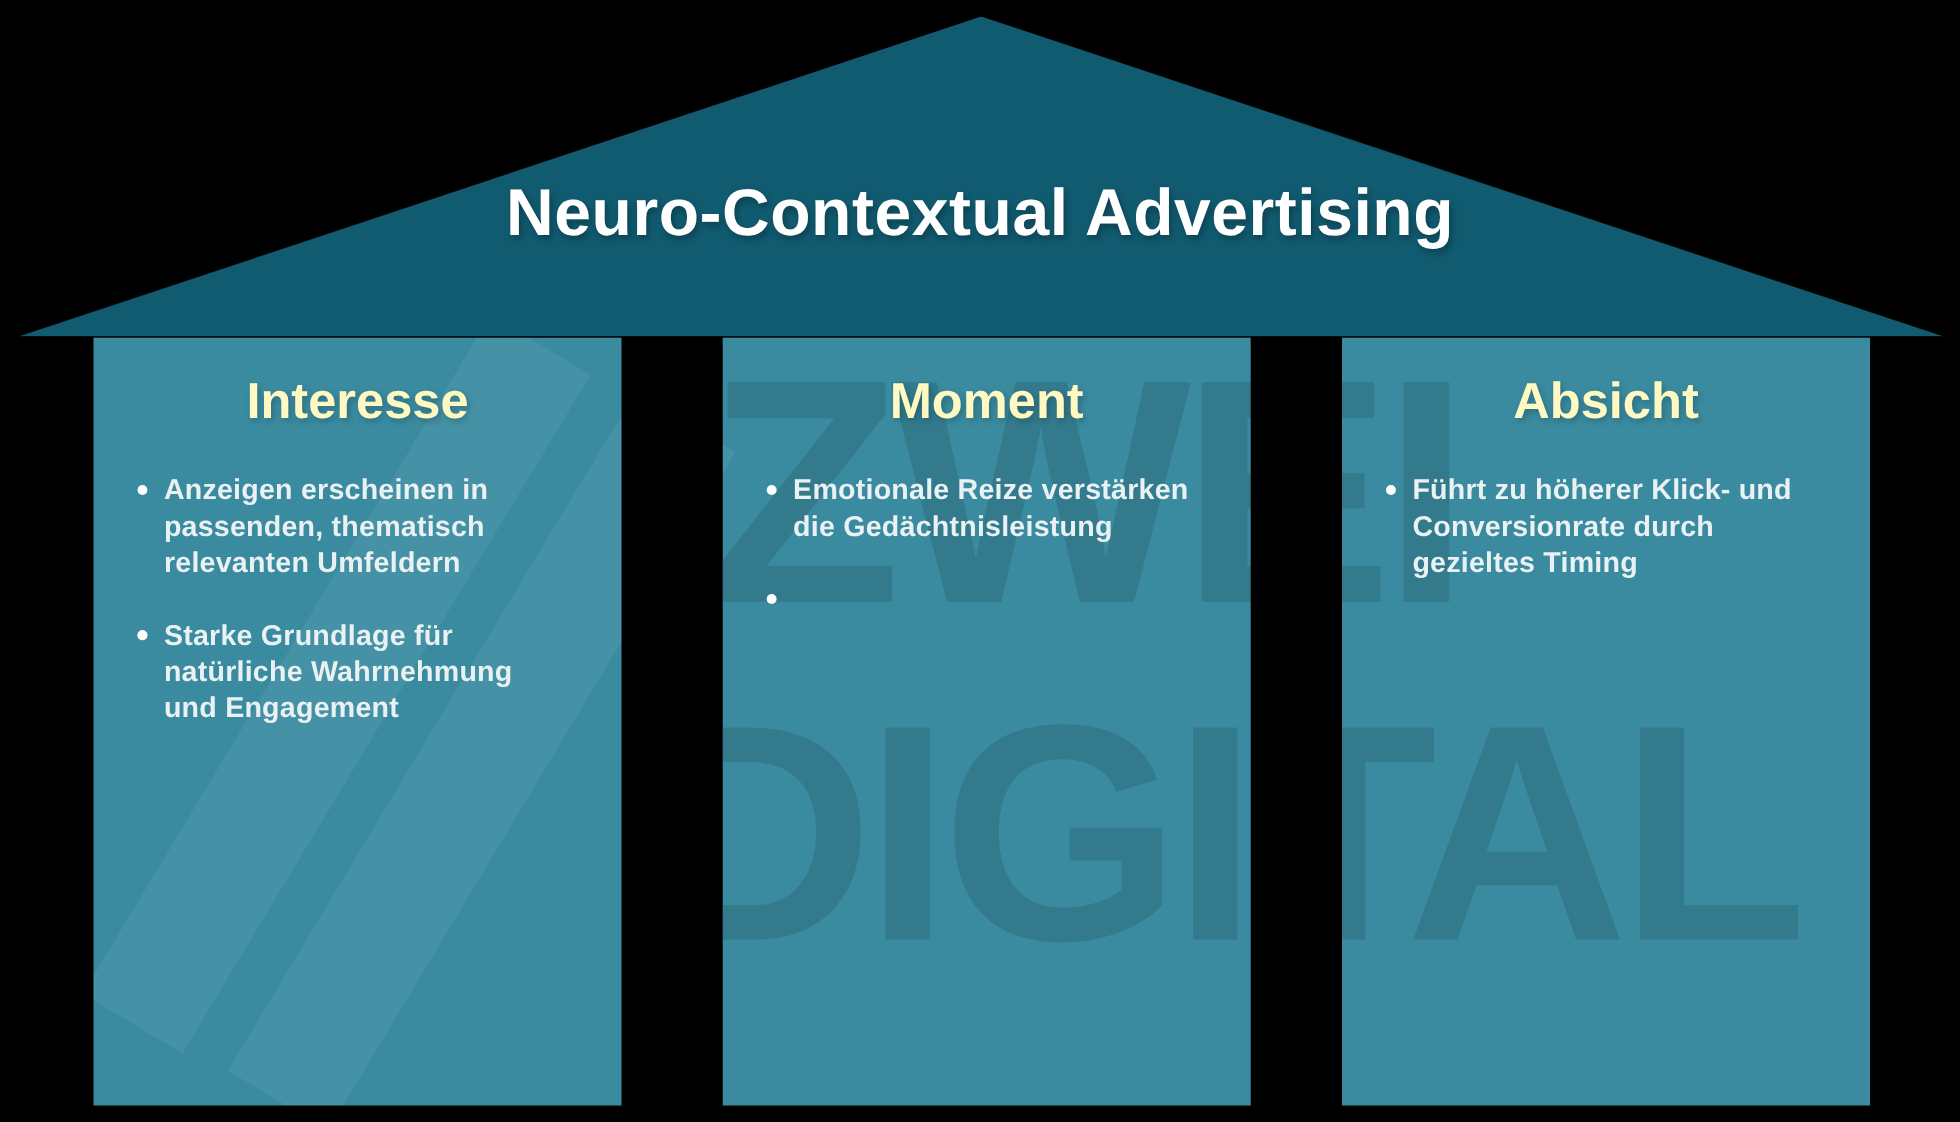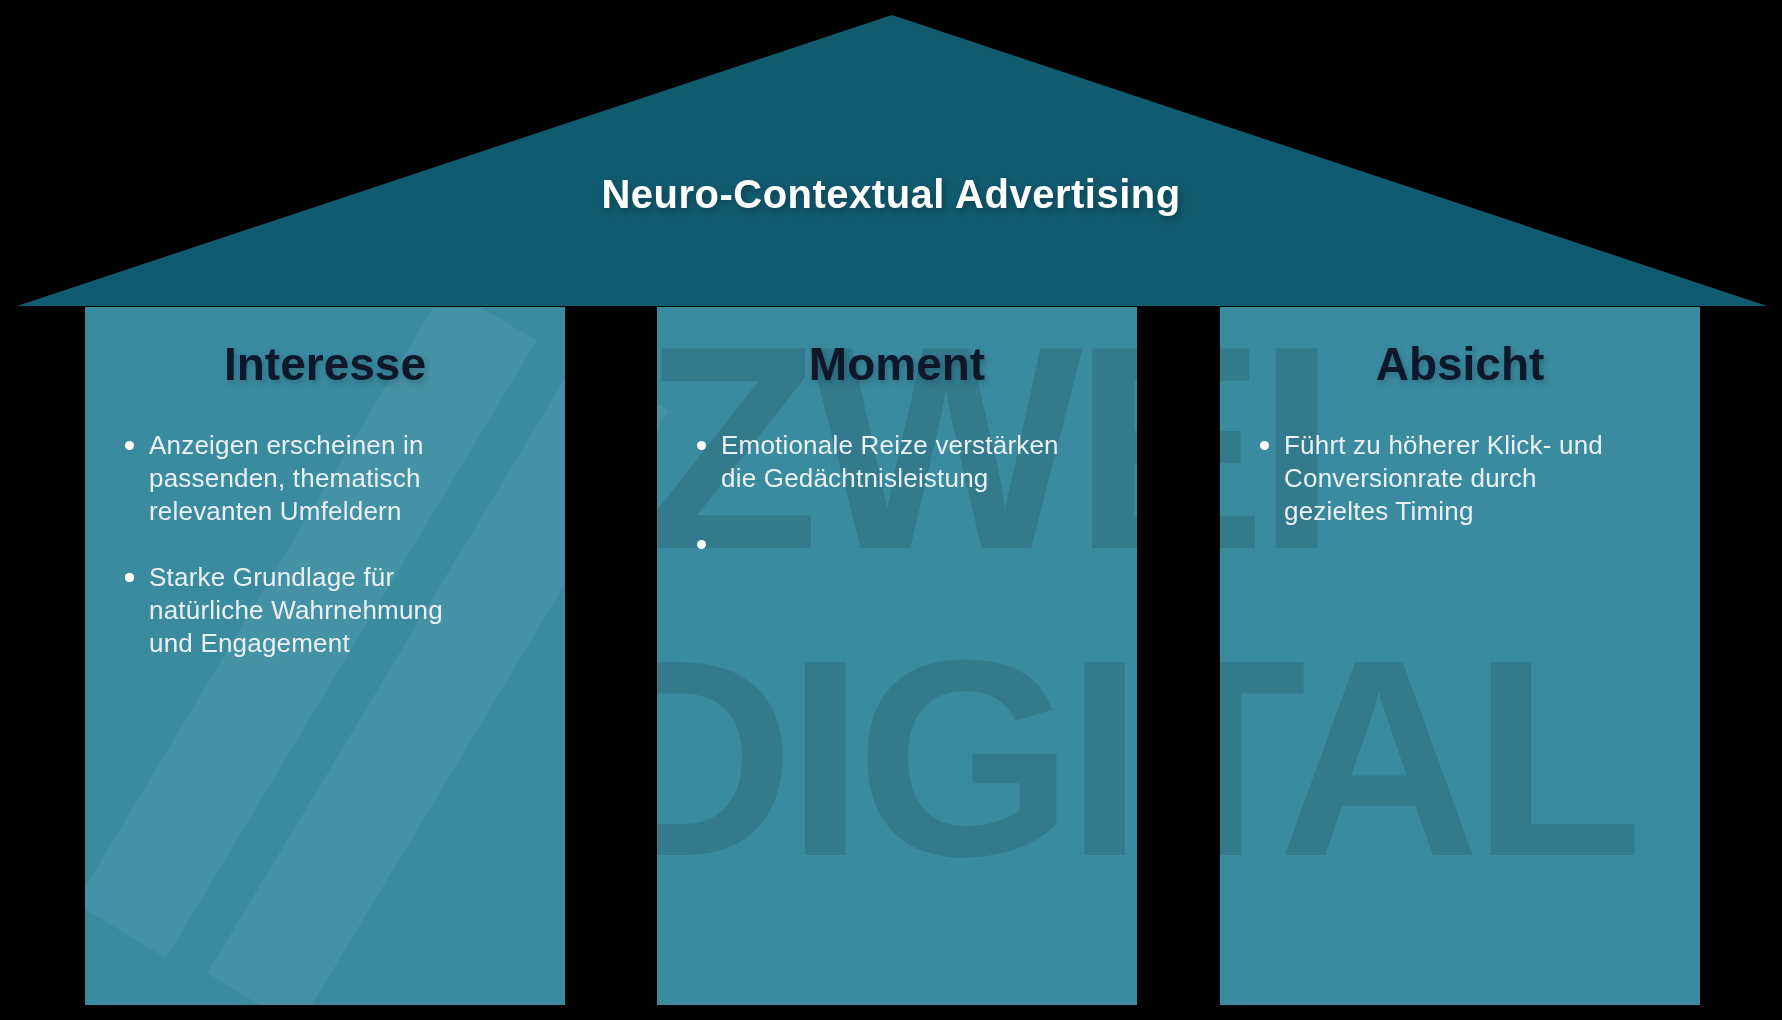--- a/index.html
+++ b/index.html
@@ -10,41 +10,41 @@
   }
   
   .roof{
     position:absolute;left:0;top:0;width:1782px;height:306px;
     background:var(--roof,#115B70);
     -webkit-clip-path:polygon(17px 100%,892px 15px,1767px 100%);
     clip-path:polygon(17px 100%,892px 15px,1767px 100%);
   }
   .main-title{
     position:absolute;left:0;top:158px;width:1782px;text-align:center;
-    color:#fff;font-size:40px;line-height:72px;font-weight:800;
+    color:#fff;font-size:60px;line-height:72px;font-weight:800;
     letter-spacing:.5px;text-shadow:2px 3px 7px rgba(0,0,0,.30);
   }
   
   .pillar{
     position:absolute;top:307px;width:480px;height:698px;
     background:var(--pillar,#3A8BA0);overflow:hidden;
   }
   .pillar.p1{left:85px;} .pillar.p2{left:657px;} .pillar.p3{left:1220px;}
   .pillar-title{
     position:absolute;left:0;top:30px;width:100%;text-align:center;
-    color:#0f172a;font-size:46px;line-height:54px;font-weight:800;
+    color:#fef9c3;font-size:46px;line-height:54px;font-weight:800;
     text-shadow:2px 3px 6px rgba(0,0,0,.22);
   }
   .bullets{
     position:absolute;left:40px;top:122px;right:22px;
     list-style:none;margin:0;padding:0;
   }
   .bullets li{
     position:relative;padding-left:24px;margin-bottom:33px;
-    color:#EAF1F3;font-size:26px;line-height:33px;font-weight:400;
+    color:#EAF1F3;font-size:26px;line-height:33px;font-weight:700;
     letter-spacing:.2px;
   }
   .bullet-text{white-space:pre-line;}
   .dot{
     position:absolute;left:0;top:12px;width:9px;height:9px;border-radius:50%;
     background:#fff;
   }
   
   .wm{position:absolute;top:-307px;width:1782px;height:1020px;pointer-events:none;}
   .p1 .wm{left:-85px;} .p2 .wm{left:-657px;} .p3 .wm{left:-1220px;}

